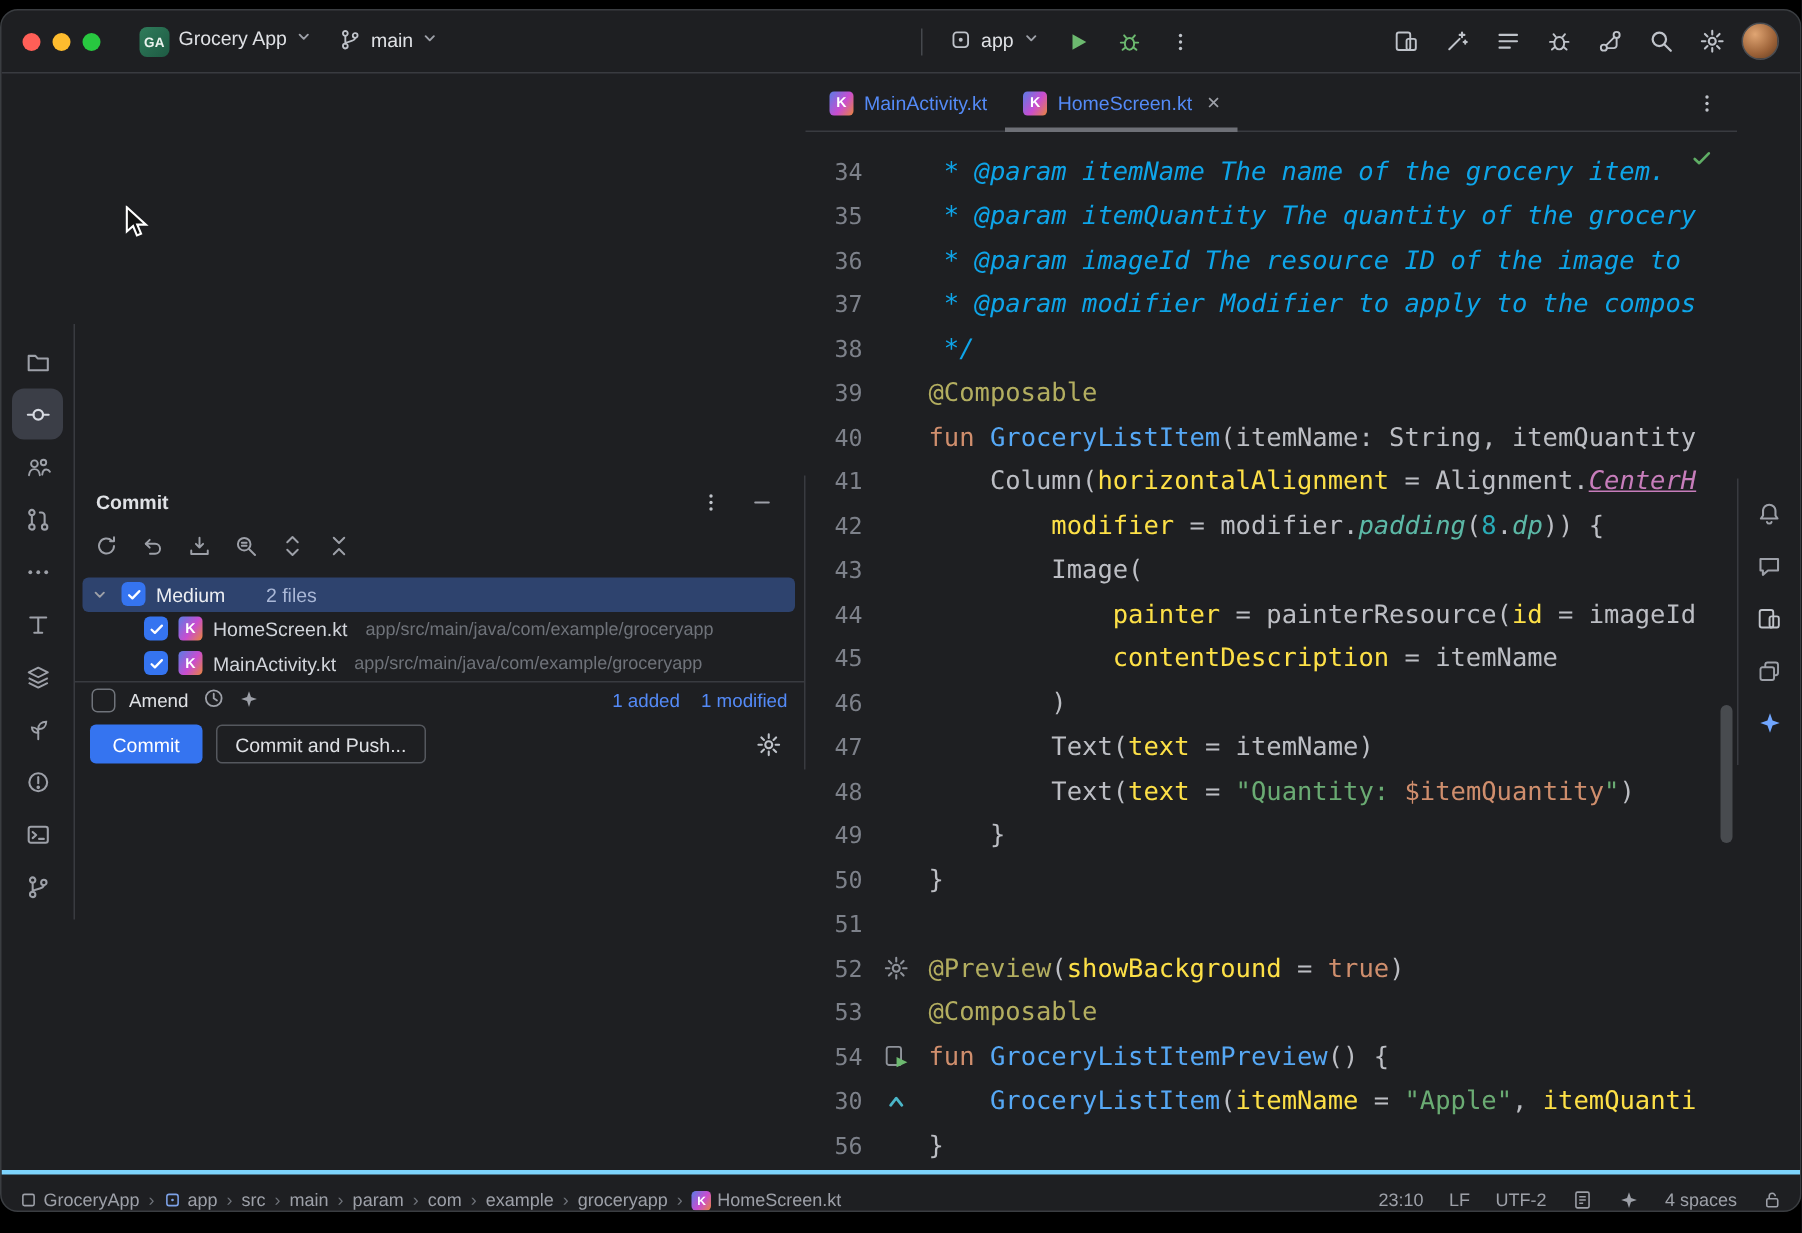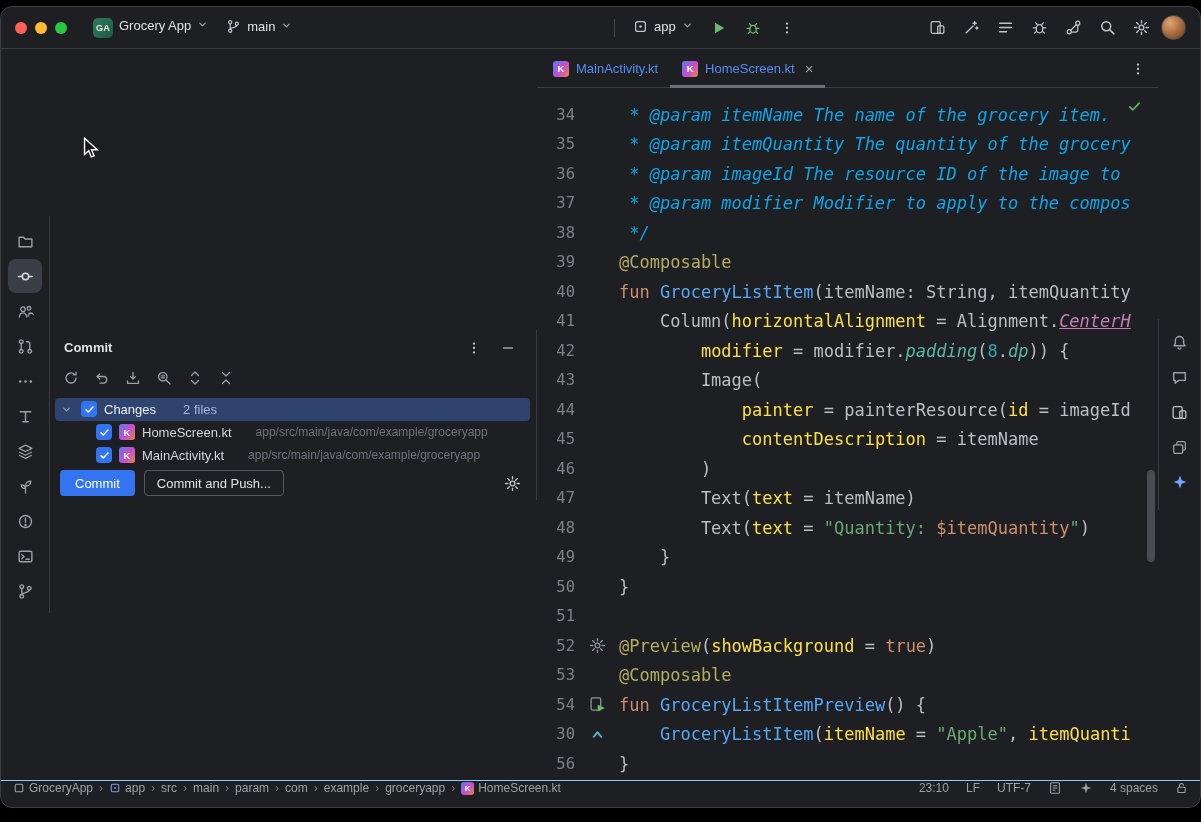--- a/index.html
+++ b/index.html
@@ -55,21 +55,21 @@
   .tree { flex:1; padding-top:4px; overflow:hidden; }
   .tree-row { height:23px; display:flex; align-items:center; gap:7px; font-size:13px; color:#DFE1E5; padding:0 8px; }
   .tree-row.selected { background:#2E436E; border-radius:4px; margin:0 6px 0 5px; padding:0 3px; }
   .tree-row .chev { display:flex; width:16px; justify-content:center; }
   .cb { width:16px; height:16px; flex:0 0 16px; border-radius:4px; background:#3574F0; display:flex; align-items:center; justify-content:center; }
   .cb.empty { background:transparent; border:1.5px solid #6F737A; }
   .row-label { color:#ECEEF2; }
   .row-count { color:#A9B7D6; margin-left:20px; }
   .file-row { padding-left:46px; }
   .file-name { color:#D2D5DB; }
-  .file-path { color:#6F737A; font-size:12px; margin-left:17px; white-space:nowrap; overflow:hidden; }
+  .file-path { color:#6F737A; font-size:12px; margin-left:5px; white-space:nowrap; overflow:hidden; }
   .kt-icon {
     width:16px; height:16px; flex:0 0 16px; border-radius:3px; display:flex; align-items:center; justify-content:center;
     background:linear-gradient(125deg,#6D74E1 10%,#C94DD0 55%,#E8853C 100%);
     color:#fff; font-size:9.5px; font-weight:bold; font-family:"Liberation Sans",sans-serif;
   }
   .amend-row { flex:0 0 26px; border-top:1px solid #393B40; display:flex; align-items:center; gap:9px; padding:0 11px; font-size:12.5px; color:#DFE1E5; }
   .amend-stats { margin-left:auto; display:flex; gap:14px; font-size:12.5px; }
   .stat-added, .stat-modified { color:#548AF7; }
   .msg-area { flex:0 0 247px; padding:9px 6px; font-family:"DejaVu Sans Mono","Liberation Mono",monospace; font-size:15.5px; color:#6F737A; }
   .panel-buttons { flex:0 0 33px; display:flex; align-items:center; gap:9px; padding:0 10px; }
@@ -99,21 +99,21 @@
   .tok-num { color:#2AACB8; }
   .tok-ext { color:#5CB8A6; font-style:italic; }
   .tok-prop { color:#C77DBB; font-style:italic; text-decoration:underline; }
   .tok-tmpl { color:#CF8E6D; }
   .inspect-ok { position:absolute; top:10px; right:16px; }
   .scroll-thumb { position:absolute; right:3px; top:382px; width:8px; height:92px; background:rgba(124,128,136,.45); border-radius:4px; }
   
   .rightbar { flex:0 0 42px; border-left:1px solid #393B40; display:flex; flex-direction:column; align-items:center; padding:8px 0; }
   .rightbar .tool { width:30px; height:30px; margin-bottom:5px; }
   
-  .statusbar { flex:0 0 27px; border-top:1px solid #7dd3fc; display:flex; align-items:flex-start; padding:0 12px; font-size:12px; color:#9DA0A8; }
+  .statusbar { flex:0 0 27px; border-top:3px solid #7dd3fc; display:flex; align-items:flex-end; padding:0 12px; font-size:12px; color:#9DA0A8; }
   .crumbs { display:flex; align-items:center; gap:3px; overflow:hidden; white-space:nowrap; }
   .crumb { display:flex; align-items:center; gap:4px; }
   .crumb-sep { color:#6F737A; padding:0 3px; }
   .status-right { margin-left:auto; display:flex; align-items:center; gap:17px; }
   .status-item { display:flex; align-items:center; }
   
   .cursor { position:absolute; left:82px; top:130px; z-index:60; pointer-events:none; }
 </style>
 </head>
 <body>
@@ -339,21 +339,21 @@
           <span class="chev i">
               <svg width="11" height="11" viewBox="0 0 12 12" fill="none" stroke="#9DA0A8" stroke-width="1.4" stroke-linecap="round" stroke-linejoin="round">
                 <polyline points="3,4.5 6,7.5 9,4.5"></polyline>
               </svg>
             </span>
           <span class="cb">
               <svg width="11" height="11" viewBox="0 0 16 16" fill="none" stroke="#fff" stroke-width="2.2" stroke-linecap="round" stroke-linejoin="round">
                 <path d="M3 8.5l3.2 3L13 4.5"></path>
               </svg>
             </span>
-          <span class="row-label">Changes</span>
+          <span class="row-label">Medium</span>
           <span class="row-count">2 files</span>
         </div>
         <div style="display:contents"><div class="tree-row file-row">
               <span class="cb">
                 <svg width="11" height="11" viewBox="0 0 16 16" fill="none" stroke="#fff" stroke-width="2.2" stroke-linecap="round" stroke-linejoin="round">
                   <path d="M3 8.5l3.2 3L13 4.5"></path>
                 </svg>
               </span>
               <span class="kt-icon">K</span>
               <span class="file-name">HomeScreen.kt</span>
@@ -362,20 +362,35 @@
               <span class="cb">
                 <svg width="11" height="11" viewBox="0 0 16 16" fill="none" stroke="#fff" stroke-width="2.2" stroke-linecap="round" stroke-linejoin="round">
                   <path d="M3 8.5l3.2 3L13 4.5"></path>
                 </svg>
               </span>
               <span class="kt-icon">K</span>
               <span class="file-name">MainActivity.kt</span>
               <span class="file-path">app/src/main/java/com/example/groceryapp</span>
             </div></div>
       </div>
+      <div class="amend-row">
+        <span class="cb empty"></span>
+        <span>Amend</span>
+        <span class="i"><svg width="15" height="15" viewBox="0 0 16 16" fill="none" stroke="#9DA0A8" stroke-width="1.3" stroke-linecap="round">
+              <circle cx="8" cy="8" r="5.6"></circle>
+              <path d="M8 4.8V8l2.3 1.6"></path>
+            </svg></span>
+        <span class="i"><svg width="14" height="14" viewBox="0 0 16 16" fill="#9DA0A8">
+              <path d="M8 2l1.5 4.5L14 8l-4.5 1.5L8 14 6.5 9.5 2 8l4.5-1.5z"></path>
+            </svg></span>
+        <span class="amend-stats">
+          <span class="stat-added">1 added</span>
+          <span class="stat-modified">1 modified</span>
+        </span>
+      </div>
       <div class="panel-buttons">
         <button class="btn-primary">Commit</button>
         <button class="btn-secondary">Commit and Push...</button>
         <span class="icon-btn gear-right">
             <svg width="17" height="17" viewBox="0 0 16 16" fill="none" stroke="#BFC3CA" stroke-width="1.3" stroke-linecap="round">
               <circle cx="8" cy="8" r="2.2"></circle>
               <path d="M8 1.5v2.2M8 12.3v2.2M1.5 8h2.2M12.3 8h2.2M3.4 3.4l1.6 1.6M11 11l1.6 1.6M12.6 3.4L11 5M5 11l-1.6 1.6"></path>
             </svg>
           </span>
       </div>
@@ -496,21 +511,21 @@
         </span>
         <span class="crumb-sep">›</span>
         <span class="crumb">
           <span class="kt-icon" style="width: 13px; height: 13px; flex: 0 0 13px; font-size: 8px;">K</span>
           <span>HomeScreen.kt</span>
         </span>
       </div>
     <div class="status-right">
       <span class="status-item">23:10</span>
       <span class="status-item">LF</span>
-      <span class="status-item">UTF-7</span>
+      <span class="status-item">UTF-2</span>
       <span class="status-item i">
           <svg width="14" height="14" viewBox="0 0 16 16" fill="none" stroke="#9DA0A8" stroke-width="1.2">
             <rect x="3" y="2" width="10" height="12" rx="1.2"></rect>
             <path d="M5.5 5.5h5M5.5 8h5M5.5 10.5h3"></path>
           </svg>
         </span>
       <span class="status-item i">
           <svg width="14" height="14" viewBox="0 0 16 16" fill="#9DA0A8">
             <path d="M8 2l1.5 4.5L14 8l-4.5 1.5L8 14 6.5 9.5 2 8l4.5-1.5z"></path>
           </svg>

